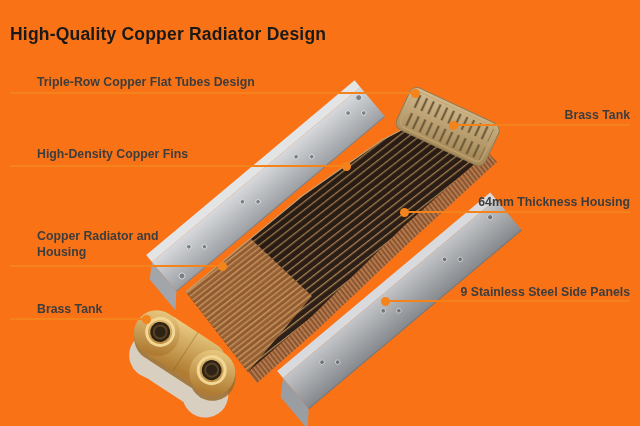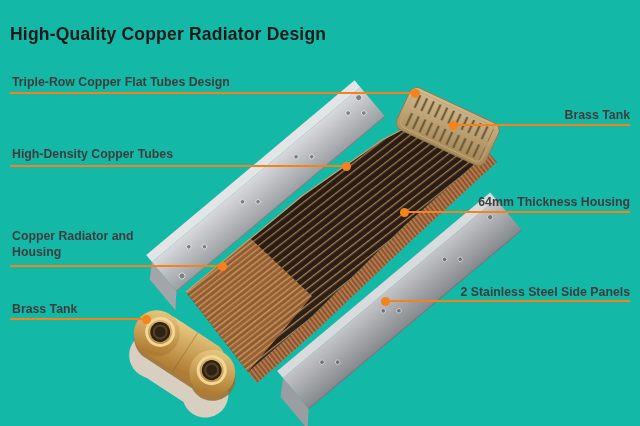--- a/index.html
+++ b/index.html
@@ -2,31 +2,31 @@
 <html style="--accent: #F5831C; --label-color: #3D3D3D; --title-color: #191919;"><head>
 <meta charset="utf-8">
 <style>
   :root{
     --accent:#F5831C;
     --label-color:#3D3D3D;
     --title-color:#191919;
   }
   html,body{margin:0;padding:0;background:#fff;}
   .stage{
-    position:relative;width:640px;height:426px;background:#14b8a6;
+    position:relative;width:640px;height:426px;background:#f97316;
     font-family:"Liberation Sans",sans-serif;overflow:hidden;
   }
   .title{
     position:absolute;left:10px;top:24px;margin:0;
     font-size:17.5px;font-weight:800;letter-spacing:.2px;color:var(--title-color);
   }
   .illustration{position:absolute;left:0;top:0;}
   .clabel{
     position:absolute;font-size:12.3px;font-weight:700;color:var(--label-color);
-    line-height:1.32;white-space:nowrap;
+    line-height:1.32;white-space:nowrap;margin-left:25px;
   }
   .clabel.wrap{white-space:normal;width:152px;}
   .clabel.right{text-align:right;}
   .cline{position:absolute;height:2px;background:var(--accent);}
   .cline::after{
     content:"";position:absolute;width:9px;height:9px;border-radius:50%;
     background:var(--accent);top:-3.5px;
   }
   .cline.dr::after{right:-3px;}
   .cline.dl::after{left:-3px;}
@@ -171,36 +171,36 @@
     <span class="clabel" style="left:12px;top:74px">Triple-Row Copper Flat Tubes Design</span>
     <span class="cline dr" style="left:10px;top:92px;width:407px"></span>
   </div>
 
   <div>
     <span class="clabel right" style="right:10px;top:107px">Brass Tank</span>
     <span class="cline dl" style="left:452px;top:124px;width:178px"></span>
   </div>
 
   <div>
-    <span class="clabel" style="left:12px;top:146px">High-Density Copper Tubes</span>
+    <span class="clabel" style="left:12px;top:146px">High-Density Copper Fins</span>
     <span class="cline dr" style="left:10px;top:165px;width:338px"></span>
   </div>
 
   <div>
     <span class="clabel right" style="right:10px;top:194px">64mm Thickness Housing</span>
     <span class="cline dl" style="left:403px;top:211px;width:227px"></span>
   </div>
 
   <div>
     <span class="clabel wrap" style="left:12px;top:228px">Copper Radiator and Housing</span>
     <span class="cline dr" style="left:10px;top:265px;width:214px"></span>
   </div>
 
   <div>
-    <span class="clabel right" style="right:10px;top:284px">2 Stainless Steel Side Panels</span>
+    <span class="clabel right" style="right:10px;top:284px">9 Stainless Steel Side Panels</span>
     <span class="cline dl" style="left:384px;top:300px;width:246px"></span>
   </div>
 
   <div>
     <span class="clabel" style="left:12px;top:301px">Brass Tank</span>
     <span class="cline dr" style="left:10px;top:318px;width:138px"></span>
   </div>
 
 </div>
 

